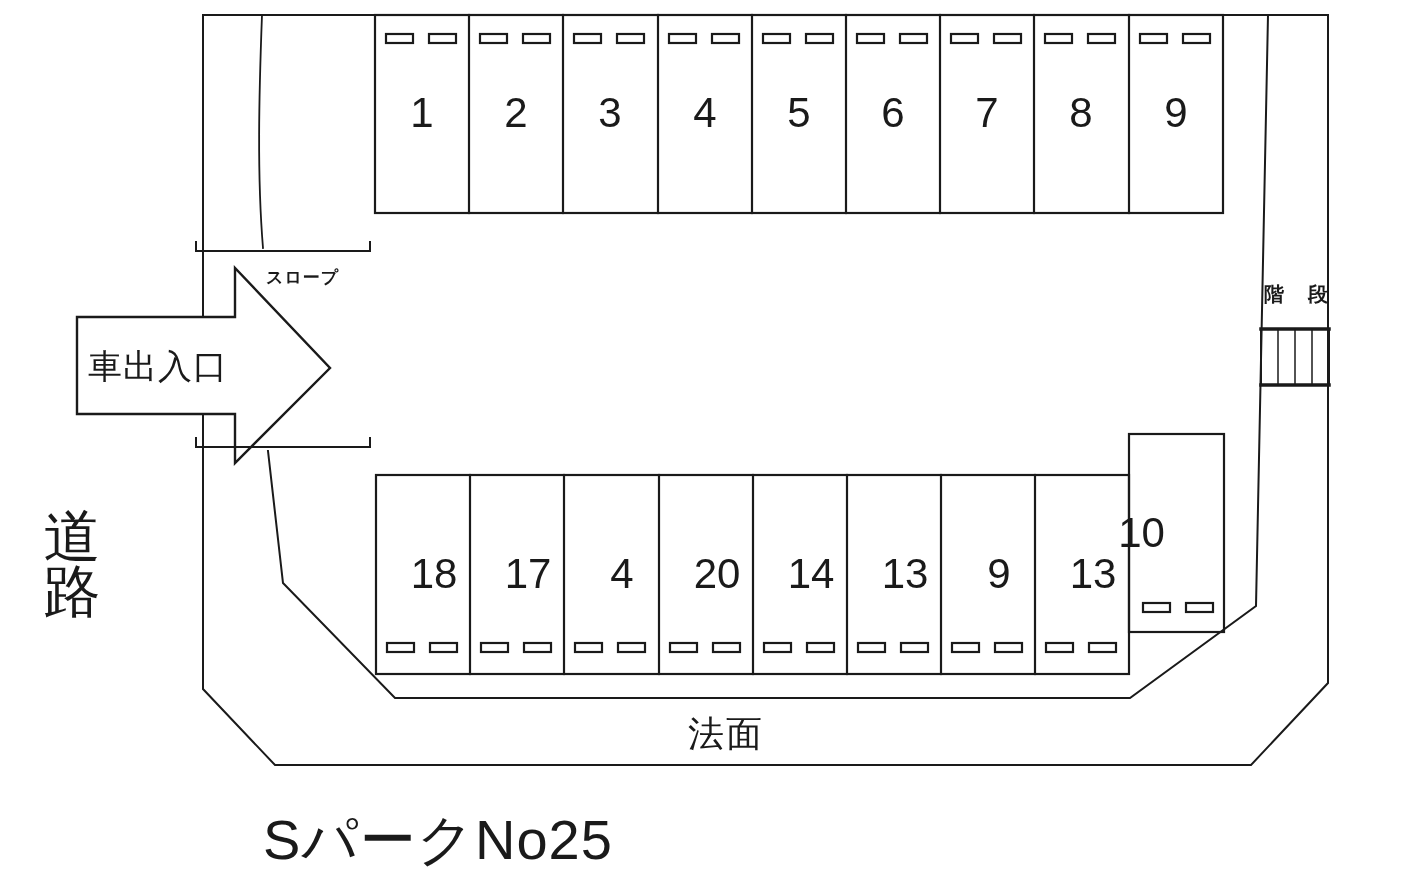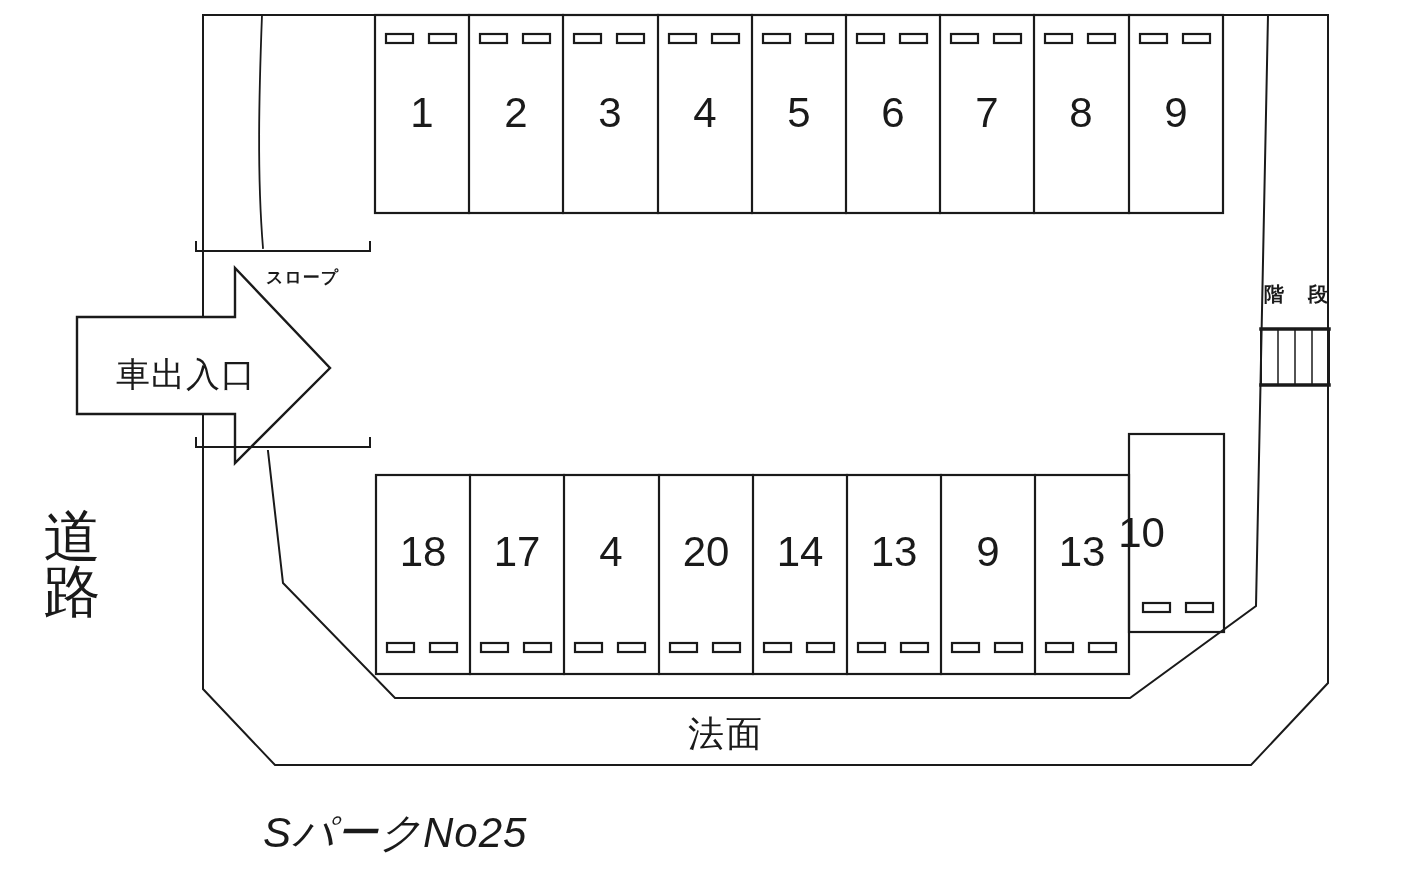--- a/index.html
+++ b/index.html
@@ -37,54 +37,52 @@
   }
   .ramp-label {
     left: 266px; top: 269px;
     font-size: 17px;
     font-weight: bold;
     letter-spacing: 1px;
   }
   .entrance-label {
     left: 88px; top: 349px;
     width: 168px;
-    text-align: right;
+    text-align: left;
     font-size: 34px;
     letter-spacing: 1px;
-    margin-top: 8px;
   }
   .stairs-label {
     left: 1264px; top: 284px;
     font-size: 20px;
     letter-spacing: 24px;
     font-weight: bold;
   }
   .slope-face-label {
     left: 688px; top: 716px;
     width: 116px;
     text-align: left;
     font-size: 36px;
     letter-spacing: 2px;
   }
   .lot-title {
     left: 263px; top: 812px;
-    font-size: 42px;
+    font-size: 56px;
     letter-spacing: 1px;
-    font-style: italic;
   }
   .space-num {
     position: absolute;
     width: 94px;
     text-align: center;
     font-size: 42px;
     line-height: 1;
     color: #1a1a1a;
   }
   .space-num.top { top: 92px; }
-  .space-num.bottom { top: 531px; }
+  .space-num.bottom { top: 553px; padding-left: 11px; }
   .space-num.side { top: 512px; left: 1083px; width: 117px; }
   
   .t0{left:375px}.t1{left:469px}.t2{left:563px}.t3{left:658px}.t4{left:752px}
   .t5{left:846px}.t6{left:940px}.t7{left:1034px}.t8{left:1129px}
   
   .b0{left:376px}.b1{left:470px}.b2{left:564px}.b3{left:659px}
   .b4{left:753px}.b5{left:847px}.b6{left:941px}.b7{left:1035px}
 </style>
 </head>
 <body>

